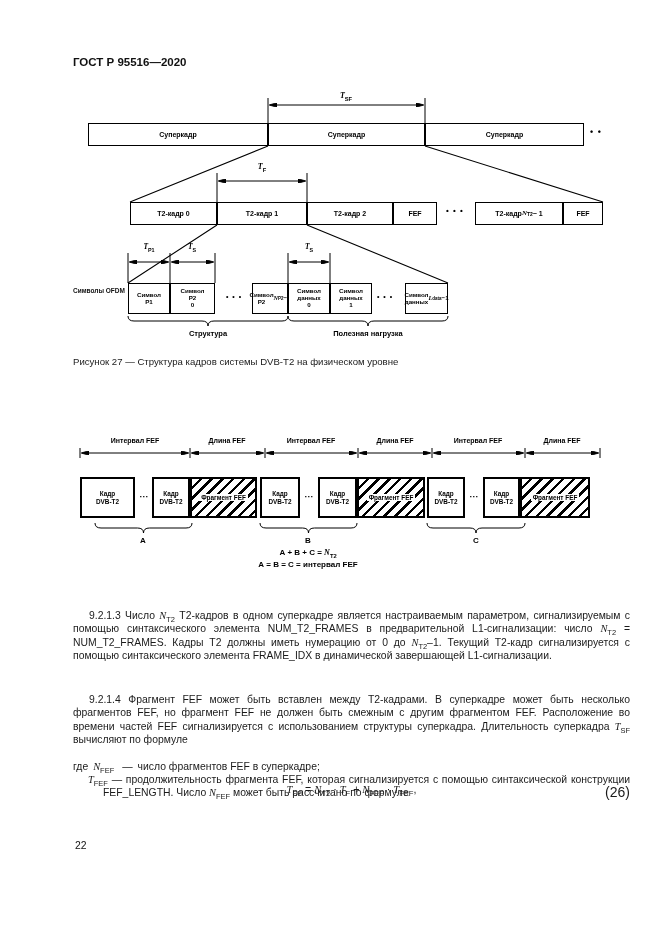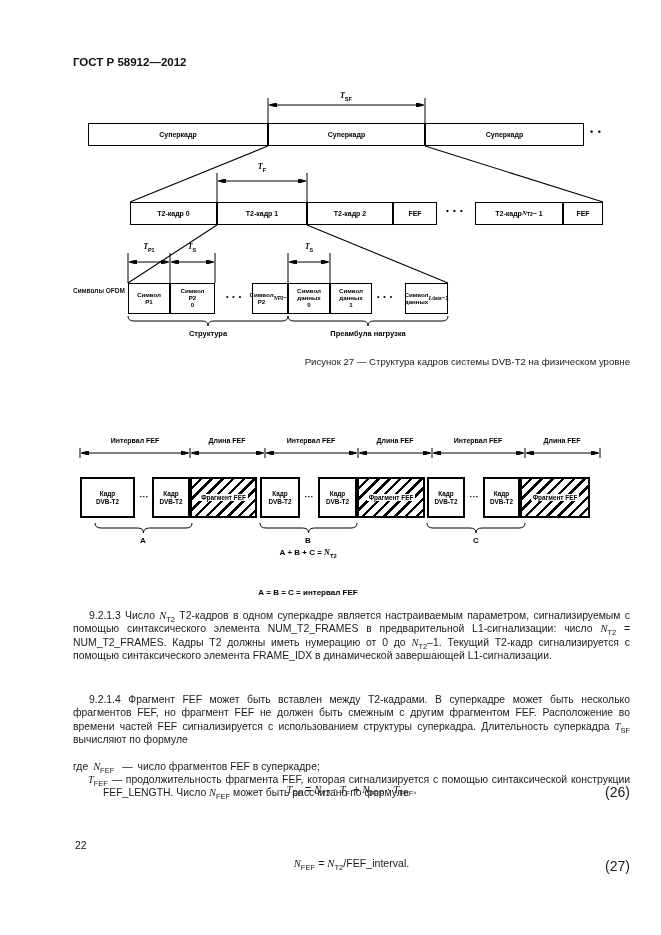--- a/index.html
+++ b/index.html
@@ -12,35 +12,35 @@
   .fig { position:absolute; }
   .fig svg { position:absolute; left:0; top:0; }
   .box { position:absolute; border:1.6px solid #000; background:#fff; display:flex;
          align-items:center; justify-content:center; text-align:center; font-weight:bold; color:#000; }
   .f7  { font-size:7px; line-height:1.1; }
   .f62 { font-size:6.2px; line-height:1.12; }
   .frame-label { font-size:6.4px; line-height:1.15; }
   .dim { position:absolute; font-weight:bold; font-size:7.5px; transform:translateX(-50%);
          white-space:nowrap; color:#000; }
   .dots { position:absolute; font-weight:bold; transform:translateX(-50%); color:#000; }
-  .cap { position:absolute; left:73px; width:557px; text-align:right; font-size:9.6px; color:#1a1a1a; }
+  .cap { position:absolute; left:73px; width:557px; text-align:left; font-size:9.6px; color:#1a1a1a; }
   .para { position:absolute; left:73px; width:557px; font-size:10.4px; line-height:13.4px;
           text-align:justify; color:#1a1a1a; }
   .formula { position:absolute; left:73px; width:557px; text-align:center; font-size:10.6px; color:#1a1a1a;margin-top:44px; }
   .formula .num { position:absolute; right:0; top:1px; font-size:14px; }
   .fef { background:repeating-linear-gradient(135deg,#fff 0 5px,#000 5px 7.6px); }
   .fef span { background:#fff; padding:0 2px; font-size:6.4px; font-weight:bold; white-space:nowrap; }
   svg line, svg path { stroke:#000; }
 </style>
 </head>
 <body>
 
 <div class="page">
 
-  <div class="abs" style="left:73px;top:56px;font-weight:bold;font-size:11.5px;">ГОСТ Р 58912—2012</div>
+  <div class="abs" style="left:73px;top:56px;font-weight:bold;font-size:11.5px;">ГОСТ Р 95516—2020</div>
 
   <div class="fig" style="left:73px;top:90px;width:557px;height:252px;">
     <svg width="557" height="252">
       <defs>
         <marker id="a27" viewBox="0 0 10 6" refX="9" refY="3" markerWidth="8" markerHeight="4.8" orient="auto-start-reverse">
             <path d="M0,0 L10,3 L0,6 Z" fill="#000" stroke="none"></path>
           </marker>
       </defs>
       <g fill="none" stroke-width="1">
         <path d="M195,8V33 M352,8V33 M144,83V112 M234,83V112 M55,163V193 M97,163V193 M142,163V193 M215,163V193 M257,163V193"></path>
@@ -81,21 +81,21 @@
     <div class="box f62" style="left:55px;top:193px;width:42px;height:31px;">Символ<br>P1</div>
     <div class="box f62" style="left:97px;top:193px;width:45px;height:31px;">Символ<br>P2<br>0</div>
     <div class="dots" style="left:161px;top:203px;font-size:7px;letter-spacing:1px;">• • •</div>
     <div class="box f62" style="left:179px;top:193px;width:36px;height:31px;">Символ<br>P2<br><i>N</i><sub>P2</sub>−1</div>
     <div class="box f62" style="left:215px;top:193px;width:42px;height:31px;">Символ<br>данных<br>0</div>
     <div class="box f62" style="left:257px;top:193px;width:42px;height:31px;">Символ<br>данных<br>1</div>
     <div class="dots" style="left:312px;top:203px;font-size:7px;letter-spacing:1px;">• • •</div>
     <div class="box f62" style="left:332px;top:193px;width:43px;height:31px;">Символ<br>данных<br><i>L</i><sub>data</sub>−1</div>
 
     <div class="dim" style="left:135px;top:239px;">Структура</div>
-    <div class="dim" style="left:295px;top:239px;">Преамбула нагрузка</div>
+    <div class="dim" style="left:295px;top:239px;">Полезная нагрузка</div>
   </div>
 
   <div class="cap" style="top:356px;">Рисунок 27 — Структура кадров системы DVB-T2 на физическом уровне</div>
 
 
   <div class="fig" style="left:73px;top:437px;width:557px;height:145px;">
     <svg width="557" height="145">
       <defs>
         <marker id="a28" viewBox="0 0 10 6" refX="9" refY="3" markerWidth="8" markerHeight="4.8" orient="auto-start-reverse">
             <path d="M0,0 L10,3 L0,6 Z" fill="#000" stroke="none"></path>
@@ -141,21 +141,21 @@
     <div class="box frame-label" style="left:410px;top:40px;width:37px;height:41px;border-width:2px;">Кадр<br>DVB-T2</div>
     <div class="box fef" style="left:447px;top:40px;width:70px;height:41px;border-width:2px;">
         <span>Фрагмент FEF</span>
       </div>
 
     <div class="dim" style="left:70px;top:99px;font-size:8px;">А</div>
     <div class="dim" style="left:235px;top:99px;font-size:8px;">В</div>
     <div class="dim" style="left:403px;top:99px;font-size:8px;">С</div>
 
     <div class="dim" style="left:235px;top:111px;font-size:8px;">А + В + С = <i>N</i><sub>Т2</sub></div>
-    <div class="dim" style="left:235px;top:123px;font-size:8px;margin-top:28px;">А = В = С = интервал FEF</div>
+    <div class="dim" style="left:235px;top:123px;font-size:8px;">А = В = С = интервал FEF</div>
   </div>
 
 
   <div class="para" style="top:609px;text-indent:16px;">9.2.1.3 Число <i>N</i><sub>Т2</sub> Т2-кадров в одном суперкадре является настраиваемым параметром, сигнализируемым с помощью синтаксического элемента NUM_T2_FRAMES в предварительной L1-сигнализации: число <i>N</i><sub>Т2</sub> = NUM_T2_FRAMES. Кадры Т2 должны иметь нумерацию от 0 до <i>N</i><sub>Т2</sub>–1. Текущий Т2-кадр сигнализируется с помощью синтаксического элемента FRAME_IDX в динамической завершающей L1-сигнализации.</div>
 
   <div class="para" style="top:693px;text-indent:16px;">9.2.1.4 Фрагмент FEF может быть вставлен между Т2-кадрами. В суперкадре может быть несколько фрагментов FEF, но фрагмент FEF не должен быть смежным с другим фрагментом FEF. Расположение во времени частей FEF сигнализируется с использованием структуры суперкадра. Длительность суперкадра <i>T</i><sub>SF</sub> вычисляют по формуле</div>
 
   <div class="formula" style="top:739px;">
     <span><i>T</i><sub>SF</sub> = <i>N</i><sub>Т2</sub> · <i>T</i><sub>F</sub> + <i>N</i><sub>FEF</sub> · <i>T</i><sub>FEF</sub>,</span>
     <span class="num">(26)</span>
@@ -164,20 +164,16 @@
   <div class="para" style="top:773px;left:103px;width:527px;text-indent:-15px;">
     <span><i>T</i><sub>FEF</sub></span>
     <span>—</span>
     <span>продолжительность фрагмента FEF, которая сигнализируется с помощью синтаксической конструкции FEF_LENGTH. Число <i>N</i><sub>FEF</sub> может быть рассчитано по формуле</span>
   </div>
 
   <div class="para" style="top:760px;">
     <span>где</span><span style="margin-left:5px;"><i>N</i><sub>FEF</sub></span><span style="margin:0 5px 0 8px;">—</span><span>число фрагментов FEF в суперкадре;</span>
   </div>
 
-  <div class="formula" style="top:813px;">
-    <span><i>N</i><sub>FEF</sub> = <i>N</i><sub>Т2</sub>/FEF_interval.</span>
-    <span class="num">(27)</span>
-  </div>
 
   <div class="abs" style="left:75px;top:840px;font-size:10.4px;">22</div>
 
 </div>
 
 </body></html>

